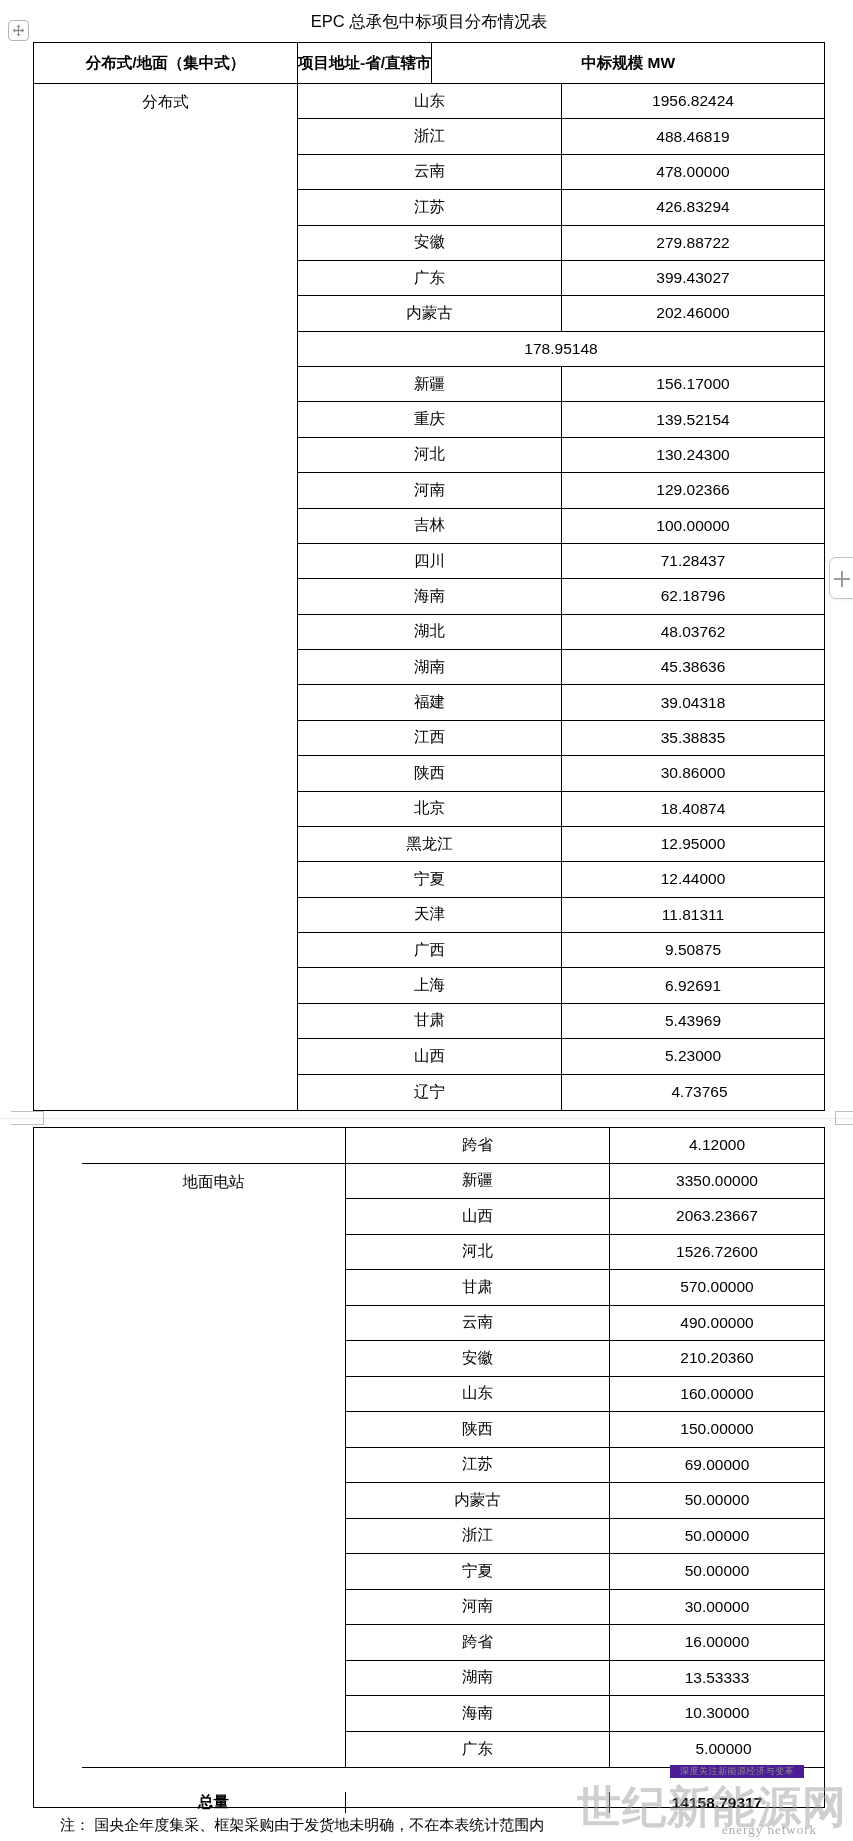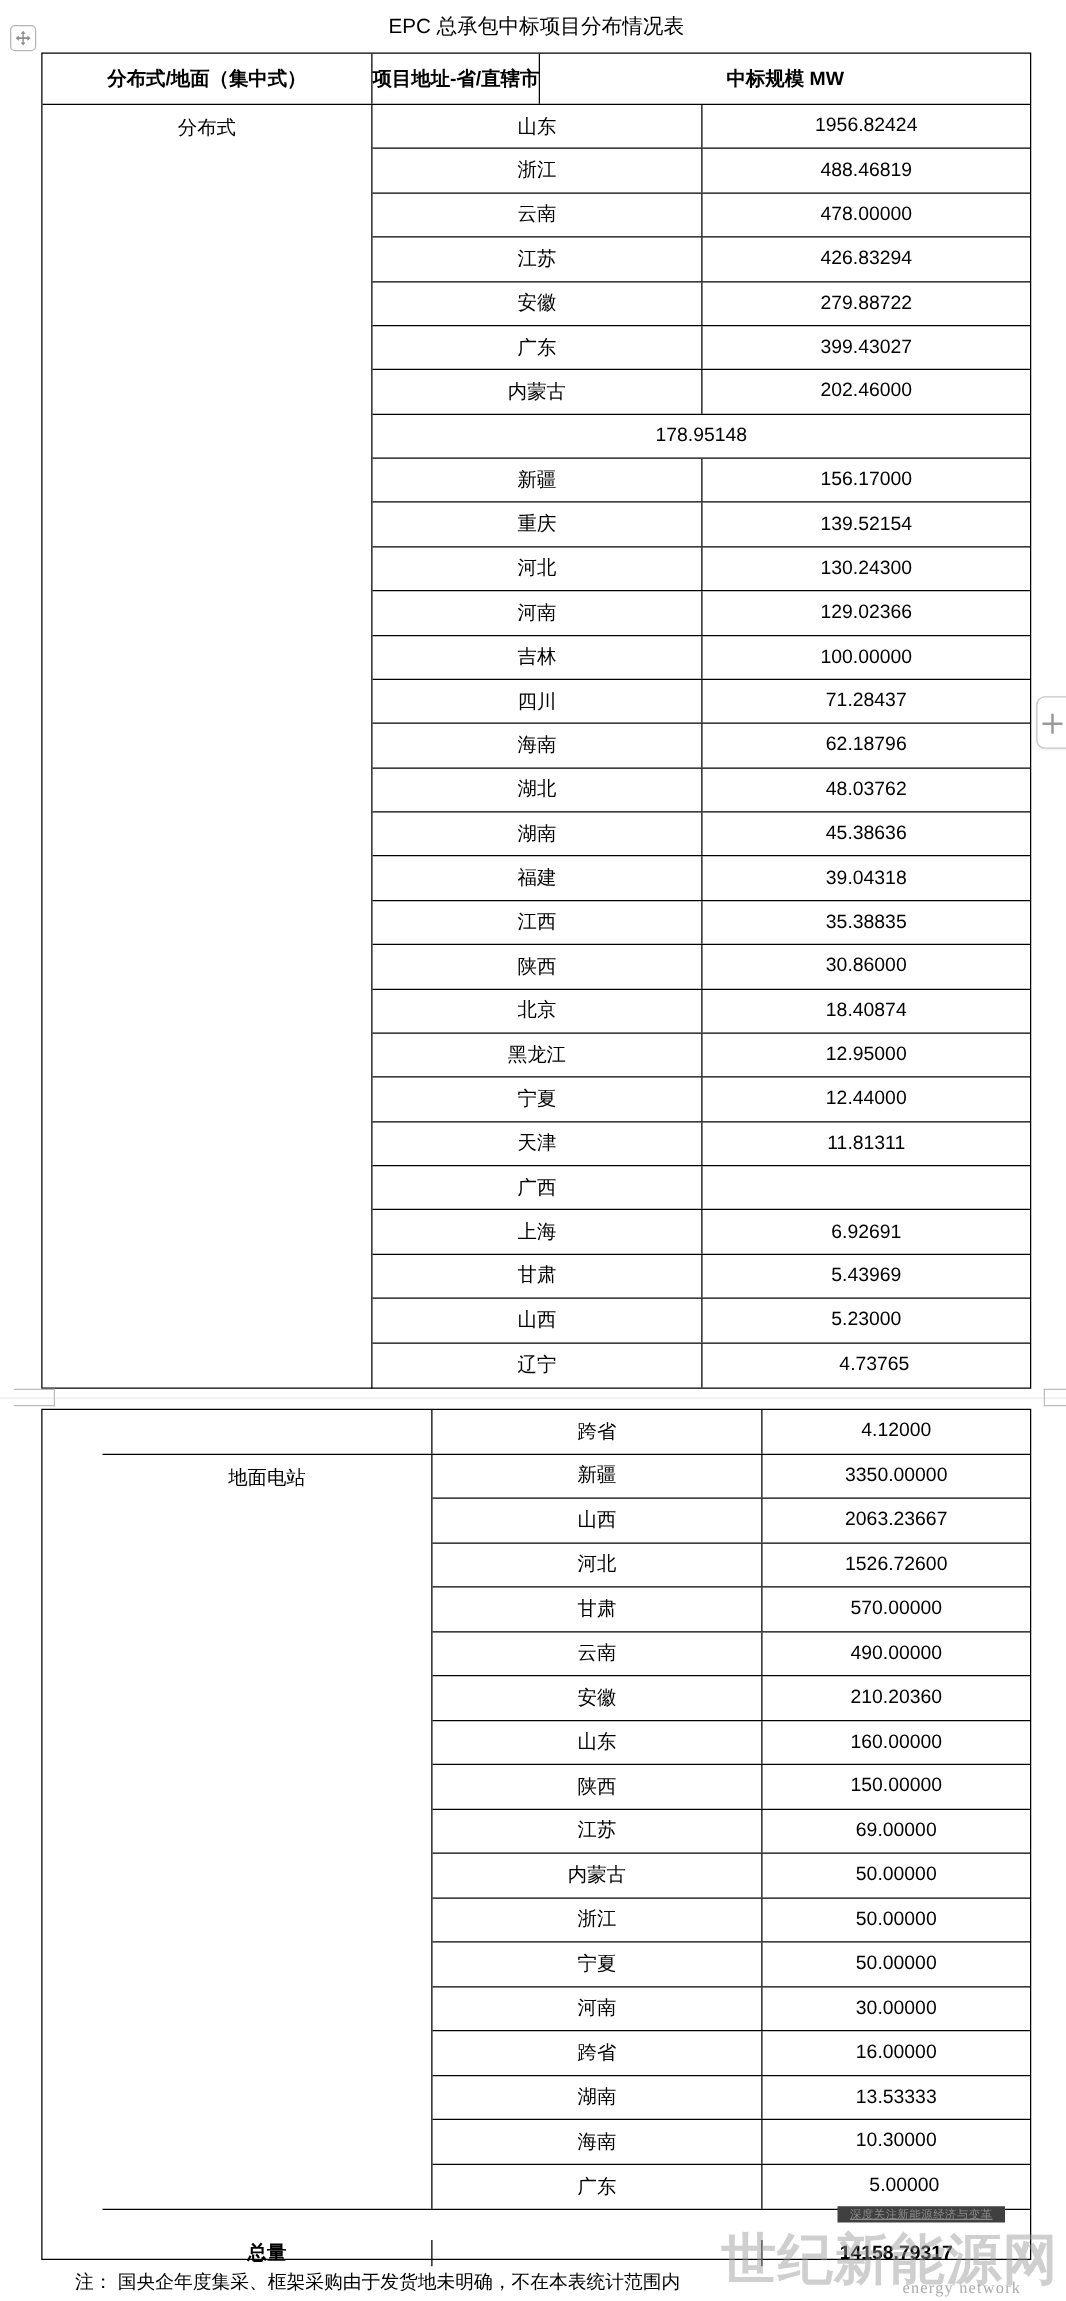--- a/index.html
+++ b/index.html
@@ -64,23 +64,23 @@
   .gap-line{position:absolute;left:0;top:1118px;width:853px;height:1px;background:#ececec;}
   .gap-bracket{position:absolute;top:1111px;height:14px;box-sizing:border-box;}
   .gap-bracket.left{left:11px;width:33px;border-top:1px solid #bdbdbd;border-bottom:1px solid #bdbdbd;border-right:1px solid #bdbdbd;}
   .gap-bracket.right{left:835px;width:18px;border-top:1px solid #bdbdbd;border-bottom:1px solid #bdbdbd;border-left:1px solid #bdbdbd;}
 
   .footnote{position:absolute;left:60px;top:1816px;font-size:15px;}
 
   
   .wm{position:absolute;pointer-events:none;}
   .wm-tagline{
-    left:670px;top:1765px;width:134px;height:13px;background:#404040;
+    left:670px;top:1765px;width:134px;height:13px;background:#4c1d95;
     color:#8b8b8b;font-size:9px;line-height:13px;text-align:center;
-    overflow:hidden;white-space:nowrap;letter-spacing:0.5px;text-decoration:underline;
+    overflow:hidden;white-space:nowrap;letter-spacing:0.5px;
   }
   .wm-name{
     left:577px;top:1778px;font-size:44px;font-weight:bold;letter-spacing:1px;
     color:rgba(155,155,155,0.48);white-space:nowrap;
   }
   .wm-sub{
     left:722px;top:1822px;font-size:13px;letter-spacing:1px;
     color:rgba(150,150,150,0.8);font-family:"Liberation Serif", serif;white-space:nowrap;
   }
 </style>
@@ -196,20 +196,21 @@
         <div class="trow">
           <div class="pc">宁夏</div>
           <div class="vc">12.44000</div>
         </div>
         <div class="trow">
           <div class="pc">天津</div>
           <div class="vc">11.81311</div>
         </div>
         <div class="trow">
           <div class="pc">广西</div>
+          <div class="vc">9.50875</div>
         </div>
         <div class="trow">
           <div class="pc">上海</div>
           <div class="vc">6.92691</div>
         </div>
         <div class="trow">
           <div class="pc">甘肃</div>
           <div class="vc">5.43969</div>
         </div>
         <div class="trow">

